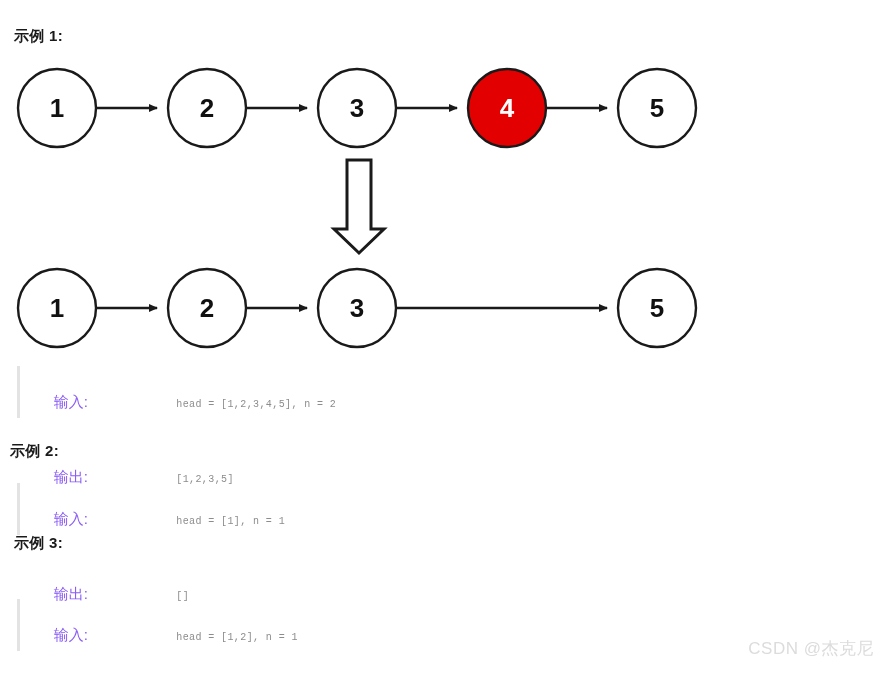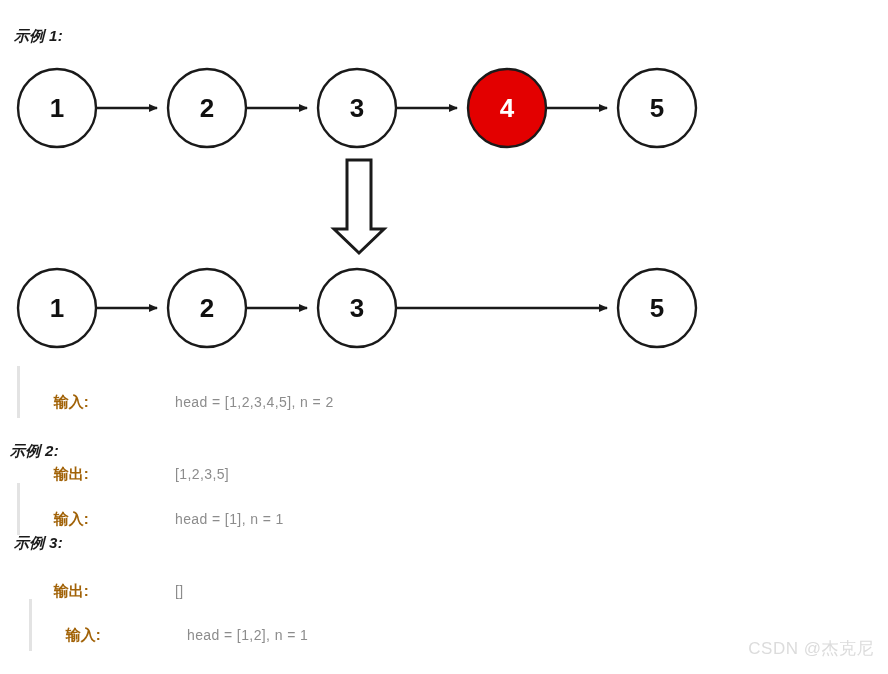--- a/index.html
+++ b/index.html
@@ -19,21 +19,20 @@
 
   .abs { position: absolute; }
 
   
   .example-heading {
     font-size: 15px;
     font-weight: bold;
     color: #1a1a1a;
     letter-spacing: 0.3px;
     white-space: nowrap;
-    font-style: italic;
   }
 
   
   .figure {
     position: absolute;
     left: 0;
     top: 55px;
     width: 760px;
     height: 305px;
   }
@@ -46,27 +45,27 @@
     padding-left: 17px;
     box-sizing: border-box;
   }
   .code-line {
     white-space: pre;
     line-height: 24px;
     font-size: 15px;
   }
   .code-label {
     font-family: "Liberation Sans", "DejaVu Sans", sans-serif;
-    font-weight: bold;
-    color: #a16207;
+    font-weight: normal;
+    color: #8b5cf6;
   }
   .code-value {
-    font-family: Liberation Sans, sans-serif;
+    font-family: Liberation Mono, monospace;
     color: #8c8c8c;
-    font-size: 14px;
+    font-size: 10px;
     letter-spacing: 0.4px;
     padding-left: 41px;
   }
 
   
   .watermark {
     position: absolute;
     right: 14px;
     bottom: 14px;
     font-size: 17px;
@@ -165,21 +164,21 @@
   <div class="code-line">
     <span class="code-label">输入:</span><span class="code-value"> </span><span class="code-value">head = [1], n = 1</span>
   </div>
   <div class="code-line">
     <span class="code-label">输出:</span><span class="code-value"> </span><span class="code-value">[]</span>
   </div>
 </div>
 
 <div class="example-heading abs" style="left:14px; top:534px;">示例 3:</div>
 
-<div class="code-block" style="left:17px; top:599px; height:52px;margin-left:12px;">
+<div class="code-block" style="left:17px; top:599px; height:52px;">
   <div class="code-line">
     <span class="code-label">输入:</span><span class="code-value"> </span><span class="code-value">head = [1,2], n = 1</span>
   </div>
   <div class="code-line">
     
   </div>
 </div>
 
 <div class="watermark">CSDN @杰克尼</div>
 

